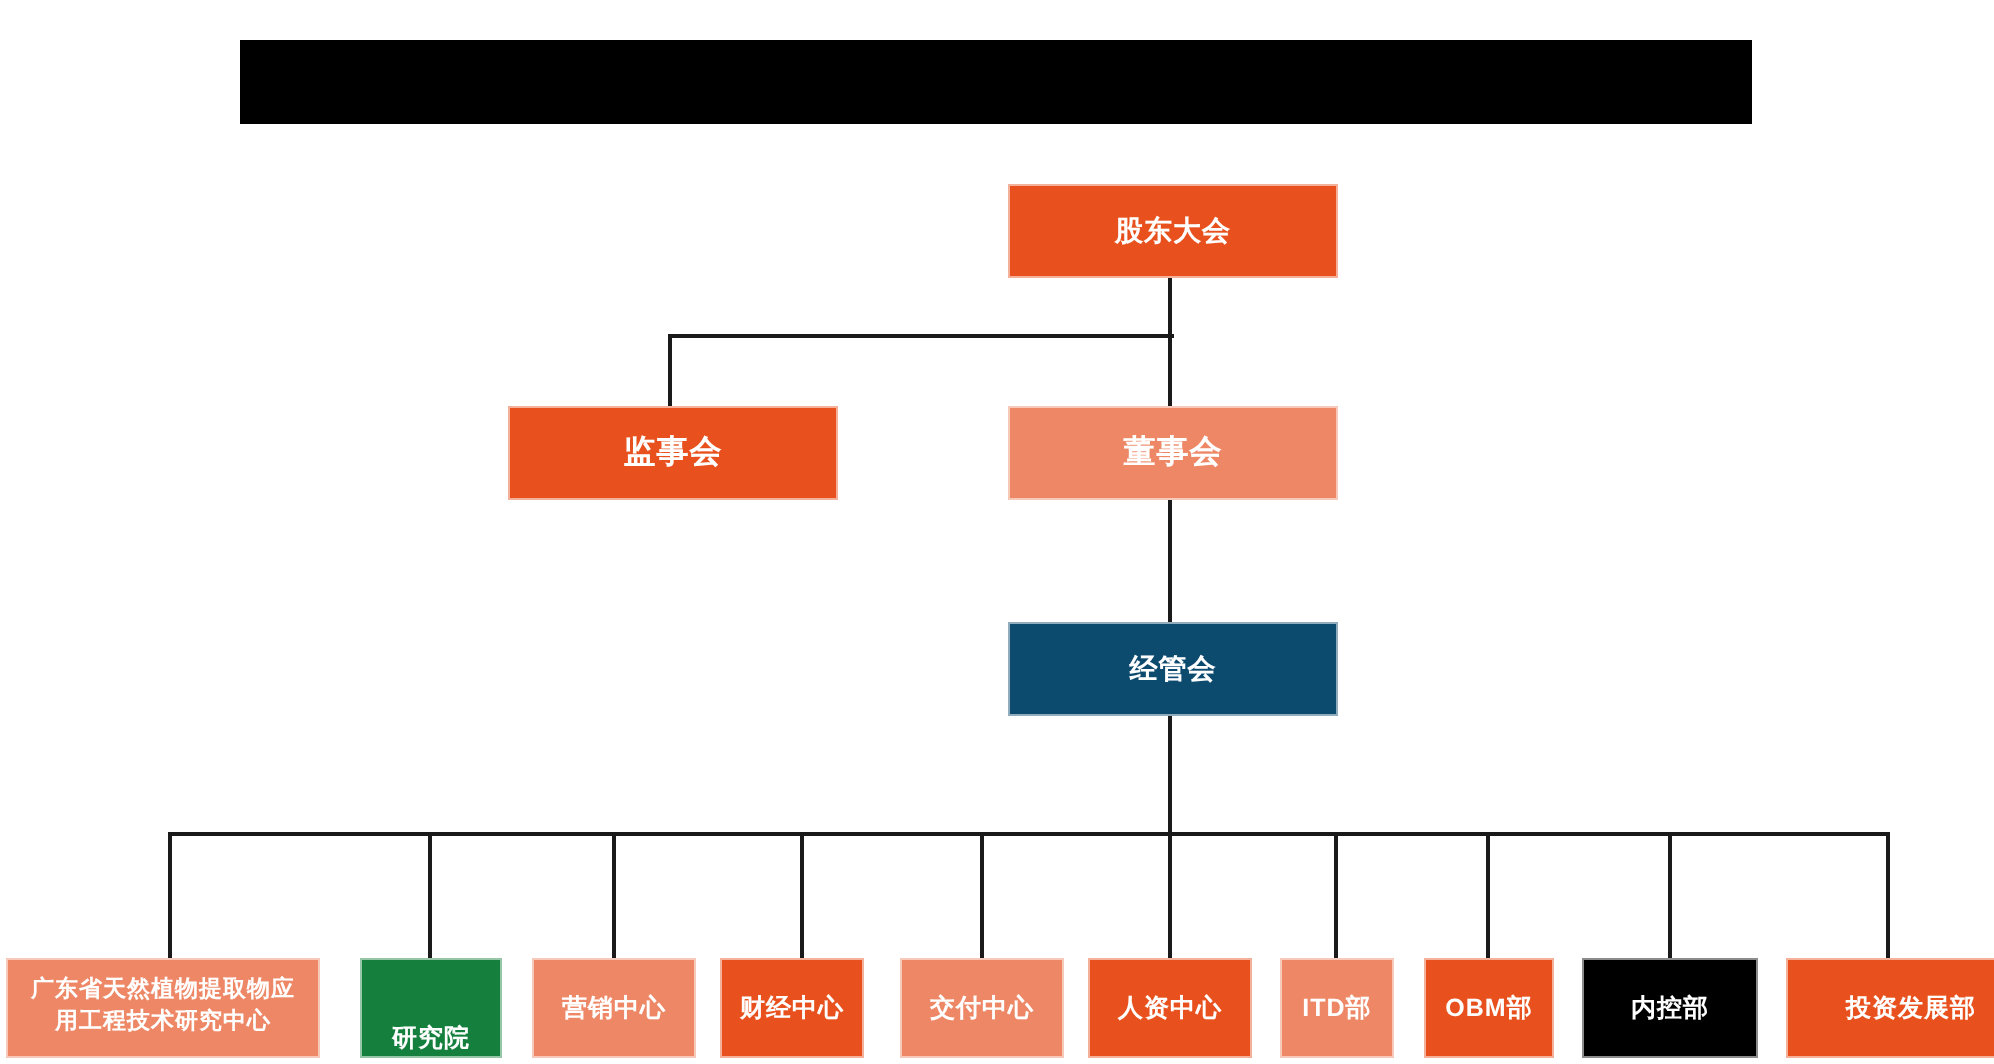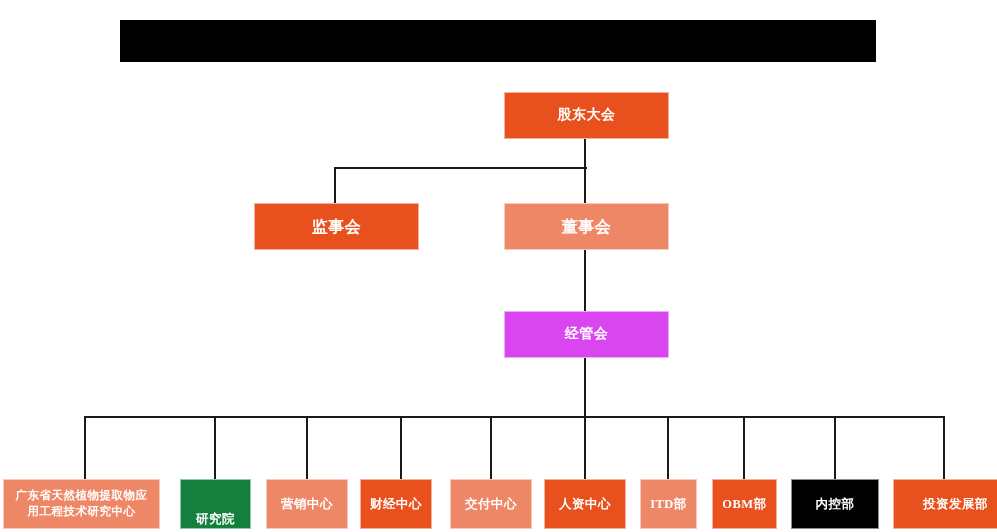--- a/index.html
+++ b/index.html
@@ -40,21 +40,20 @@
     display: flex;
     align-items: center;
     justify-content: center;
     text-align: center;
     color: #ffffff;
     font-weight: bold;
     letter-spacing: 0.5px;
     line-height: 1.35;
     border: 1px solid rgba(255,255,255,0.55);
     overflow: hidden;
-    font-family: Liberation Serif, serif;
   }
   .node.tone-dark  { background: #E8511D; }
   .node.tone-light { background: #EE8765; }
 
   .node.lvl1 { font-size: 14px; }
   .node.lvl2 { font-size: 16px; }
   .node.lvl3 { font-size: 14px; }
   .node.leaf { font-size: 12.5px; }
   .node.leaf.two-line { font-size: 11.5px; padding: 2px 4px; }
 </style>
@@ -91,21 +90,21 @@
   <div id="nodes">
       <div class="node lvl1 tone-dark" style="left: 504px; top: 92px; width: 165px; height: 47px; background: rgb(232, 81, 29); color: rgb(255, 255, 255);">
         <span style="white-space: pre-line;">股东大会</span>
       </div>
       <div class="node lvl2 tone-dark" style="left: 254px; top: 203px; width: 165px; height: 47px; background: rgb(232, 81, 29); color: rgb(255, 255, 255);">
         <span style="white-space: pre-line;">监事会</span>
       </div>
       <div class="node lvl2 tone-light" style="left: 504px; top: 203px; width: 165px; height: 47px; background: rgb(238, 135, 101); color: rgb(255, 255, 255);">
         <span style="white-space: pre-line;">董事会</span>
       </div>
-      <div class="node lvl3 tone-dark" style="left: 504px; top: 311px; width: 165px; height: 47px; background: #d946ef; color: rgb(255, 255, 255);">
+      <div class="node lvl3 tone-dark" style="left: 504px; top: 311px; width: 165px; height: 47px; background: #0c4a6e; color: rgb(255, 255, 255);">
         <span style="white-space: pre-line;">经管会</span>
       </div>
       <div class="node leaf tone-light two-line" style="left: 3px; top: 479px; width: 157px; height: 50px; background: rgb(238, 135, 101); color: rgb(255, 255, 255);">
         <span style="white-space: pre-line;">广东省天然植物提取物应
 用工程技术研究中心</span>
       </div>
       <div class="node leaf tone-dark" style="left: 180px; top: 479px; width: 71px; height: 50px; background: #15803d; color: rgb(255, 255, 255); align-items: flex-end;">
         <span style="white-space: pre-line;">研究院</span>
       </div>
       <div class="node leaf tone-light" style="left: 266px; top: 479px; width: 82px; height: 50px; background: rgb(238, 135, 101); color: rgb(255, 255, 255);">

